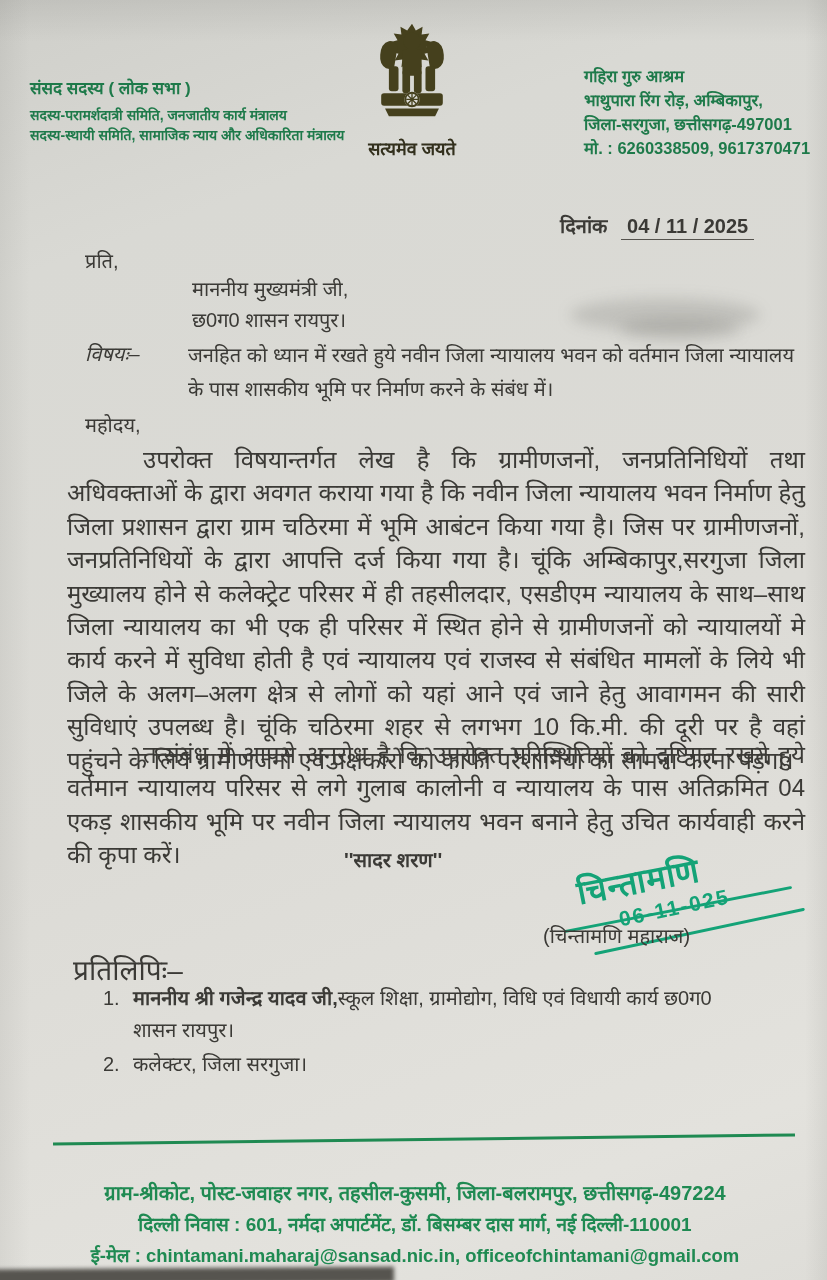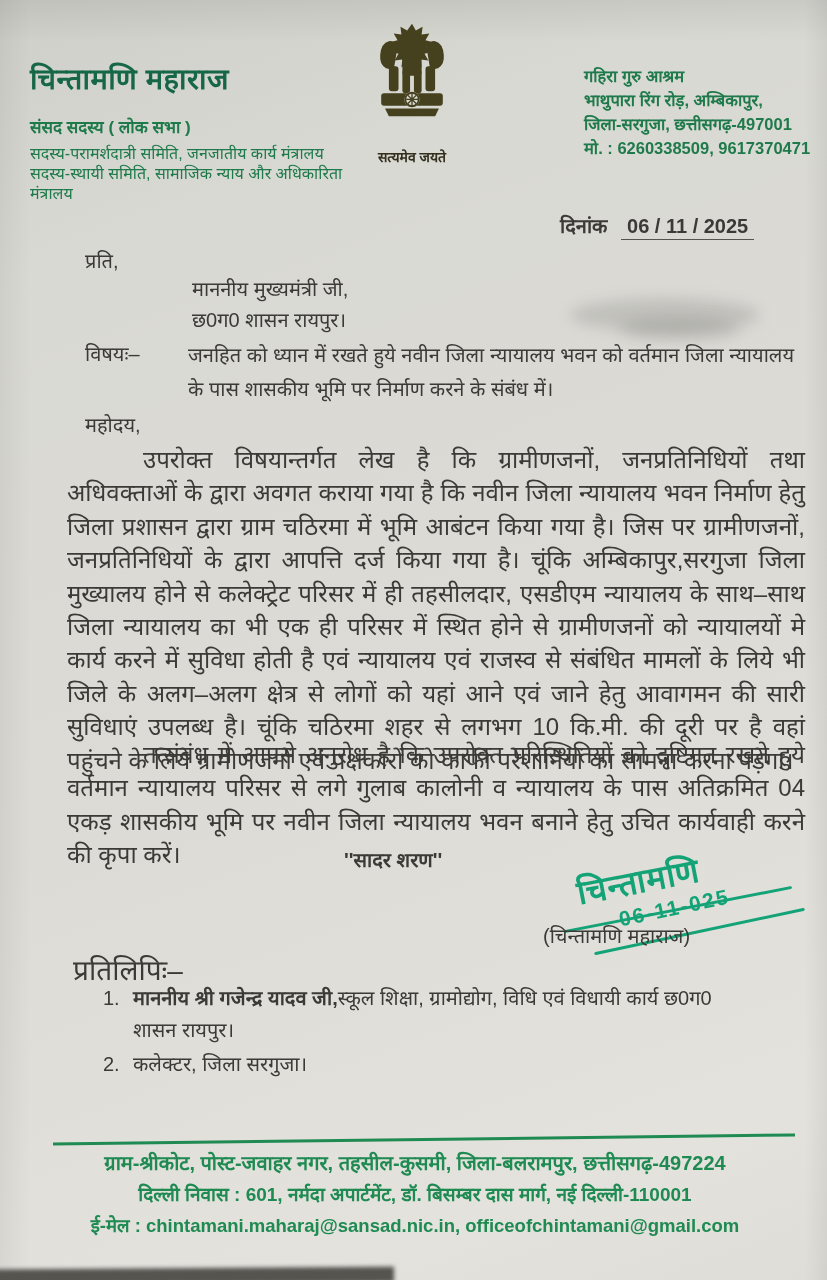--- a/index.html
+++ b/index.html
@@ -20,70 +20,69 @@
       linear-gradient(90deg,rgba(70,70,66,0.07),rgba(0,0,0,0) 30px),
       linear-gradient(270deg,rgba(70,70,66,0.08),rgba(0,0,0,0) 22px);
   }
   .abs{position:absolute;}
   .smudge{position:absolute;border-radius:50%;filter:blur(7px);background:rgba(95,95,88,0.20);}
   .bottom-strip{position:absolute;left:-6px;top:1268px;width:400px;height:16px;background:#56544f;filter:blur(2px);transform:rotate(-0.4deg);}
   
   .lh-left{left:30px;top:58px;width:340px;}
   .lh-name{font-size:29px;font-weight:bold;color:var(--green);letter-spacing:0.5px;}
   .lh-desig{font-size:17px;font-weight:bold;color:var(--green2);line-height:25px;margin-top:18px;}
-  .lh-member{font-size:16px;font-weight:normal;color:var(--green2);line-height:20px;margin-top:4px;}
+  .lh-member{font-size:14px;font-weight:bold;color:var(--green2);line-height:20px;margin-top:4px;}
   .emblem-wrap{left:360px;top:20px;width:104px;text-align:center;}
-  .emblem-caption{font-size:14px;font-weight:bold;color:#33301d;margin-top:19px;}
+  .emblem-caption{font-size:18px;font-weight:bold;color:#33301d;margin-top:8px;}
   .lh-right{left:584px;top:64px;width:262px;font-size:16.5px;font-weight:bold;color:var(--green2);line-height:24px;}
   
   .ref-label{font-size:20px;font-weight:bold;color:var(--ink);}
   .kramank{left:85px;top:210px;}
   .kramank .uline{border-bottom:1.5px solid #55534e;padding:0 4px 2px 2px;}
   .hand-num{font-family:"DejaVu Sans",sans-serif;font-size:25px;color:var(--blue);letter-spacing:3px;font-style:italic;font-weight:normal;}
   .dinank{left:560px;top:212px;}
   .dinank .uline{border-bottom:1.5px solid #55534e;padding:0 6px 2px 6px;margin-left:8px;}
   .txt20{font-size:20px;line-height:31px;color:var(--ink);}
   .prati{left:85px;top:246px;}
   .addressee{left:192px;top:274px;}
-  .subj-label{left:85px;top:340px;font-size:20px;color:var(--ink);}
+  .subj-label{left:85px;top:340px;font-size:20px;color:var(--ink);font-style:italic;}
   .subj-text{left:188px;top:338px;width:606px;font-size:20px;line-height:34px;text-align:justify;color:var(--ink);}
   .salutation{left:85px;top:410px;}
   .para{left:55px;top:443px;width:738px;font-size:24px;line-height:33.4px;text-align:justify;text-indent:76px;color:var(--ink);margin-left:12px;}
   .para2{top:738px;}
   .sadar{left:344px;top:846px;font-size:20px;font-weight:bold;}
   
   .sig-name{left:576px;top:858px;font-size:33px;color:var(--sig);transform:rotate(-11deg);font-weight:bold;letter-spacing:1px;}
   .sig-line1{left:562px;top:908px;width:232px;height:3px;background:var(--sig);transform:rotate(-11deg);border-radius:2px;}
   .sig-line2{left:592px;top:930px;width:215px;height:2.5px;background:var(--sig);transform:rotate(-12deg);border-radius:2px;}
   .sig-date{left:618px;top:896px;font-size:21px;color:var(--sig);transform:rotate(-12deg);font-weight:bold;letter-spacing:2px;}
   .signatory{left:537px;top:922px;font-size:20px;color:var(--ink);margin-left:6px;}
   
   .copies-label{left:73px;top:950px;font-size:28px;color:var(--ink);}
   .copies-list{left:103px;top:982px;width:620px;}
   .copy-item{display:flex;font-size:20px;line-height:32px;color:var(--ink);margin-bottom:2px;}
   .copy-num{width:30px;flex:0 0 30px;}
   .copy-bold{font-weight:bold;}
   
   .footer-line{left:53px;top:1138px;width:742px;height:2.5px;background:var(--footer-green);transform:rotate(-0.7deg);}
   .footer{left:40px;top:1148px;width:750px;text-align:center;color:var(--footer-green);font-weight:bold;}
-  .footer .f1{font-size:20px;line-height:31px;}
+  .footer .f1{font-size:20px;line-height:31px;margin-top:30px;}
   .footer .f2{font-size:19px;line-height:31px;}
   .footer .f3{font-size:18.5px;line-height:31px;}
 </style>
 </head>
 <body>
 
 <div class="page">
 
   <div class="smudge" style="left:570px;top:298px;width:190px;height:34px;"></div>
   <div class="smudge" style="left:620px;top:318px;width:120px;height:22px;"></div>
   <div class="bottom-strip"></div>
 
   <div class="abs lh-left">
-    <div class="lh-name">चिन्तामणि महाराज</div>
     <div class="lh-desig">
       <div>संसद सदस्य ( लोक सभा )</div>
     </div>
     <div class="lh-member">
       <div>सदस्य-परामर्शदात्री समिति, जनजातीय कार्य मंत्रालय</div>
       <div>सदस्य-स्थायी समिति, सामाजिक न्याय और अधिकारिता मंत्रालय</div>
     </div>
   </div>
 
   <div class="abs emblem-wrap">
@@ -115,21 +114,21 @@
 
   <div class="abs lh-right">
     <div>गहिरा गुरु आश्रम</div>
     <div>भाथुपारा रिंग रोड़, अम्बिकापुर,</div>
     <div>जिला-सरगुजा, छत्तीसगढ़-497001</div>
     <div>मो. : 6260338509, 9617370471</div>
   </div>
 
   <div class="abs dinank ref-label">
     <span>दिनांक</span>
-    <span class="uline">06 / 11 / 2025</span>
+    <span class="uline">04 / 11 / 2025</span>
   </div>
 
   <div class="abs prati txt20">प्रति,</div>
   <div class="abs addressee txt20">
     <div>माननीय मुख्यमंत्री जी,</div>
     <div>छ0ग0 शासन रायपुर।</div>
   </div>
 
   <div class="abs subj-label">विषयः–</div>
   <div class="abs subj-text">जनहित को ध्यान में रखते हुये नवीन जिला न्यायालय भवन को वर्तमान जिला न्यायालय के पास शासकीय भूमि पर निर्माण करने के संबंध में।</div>

